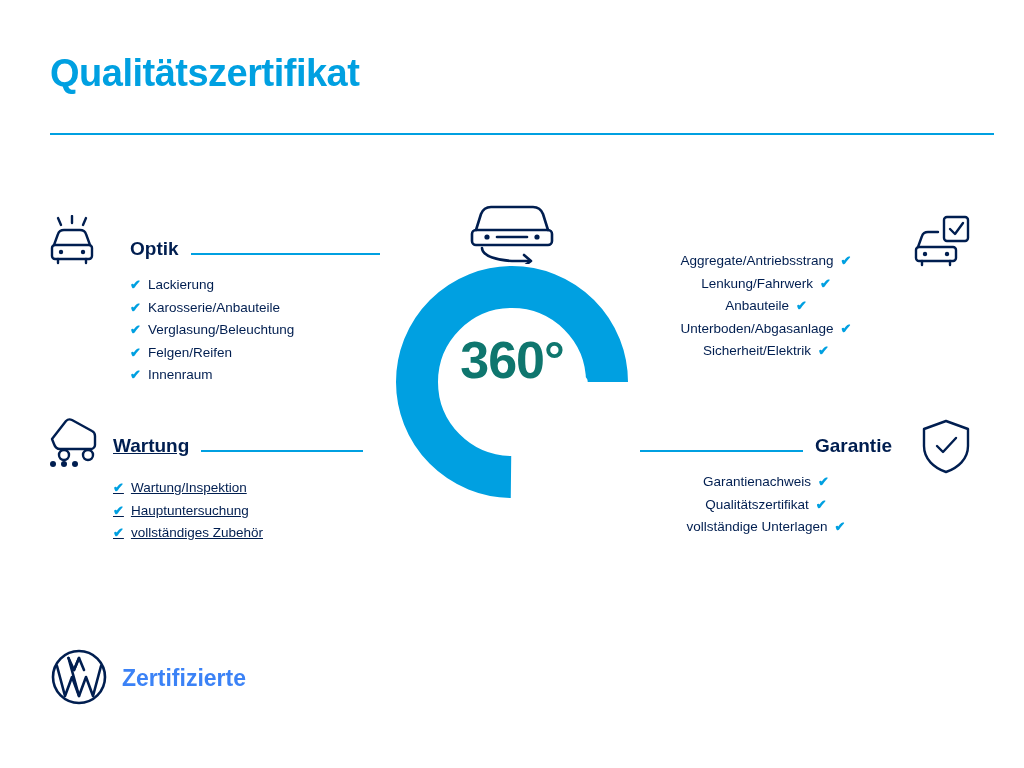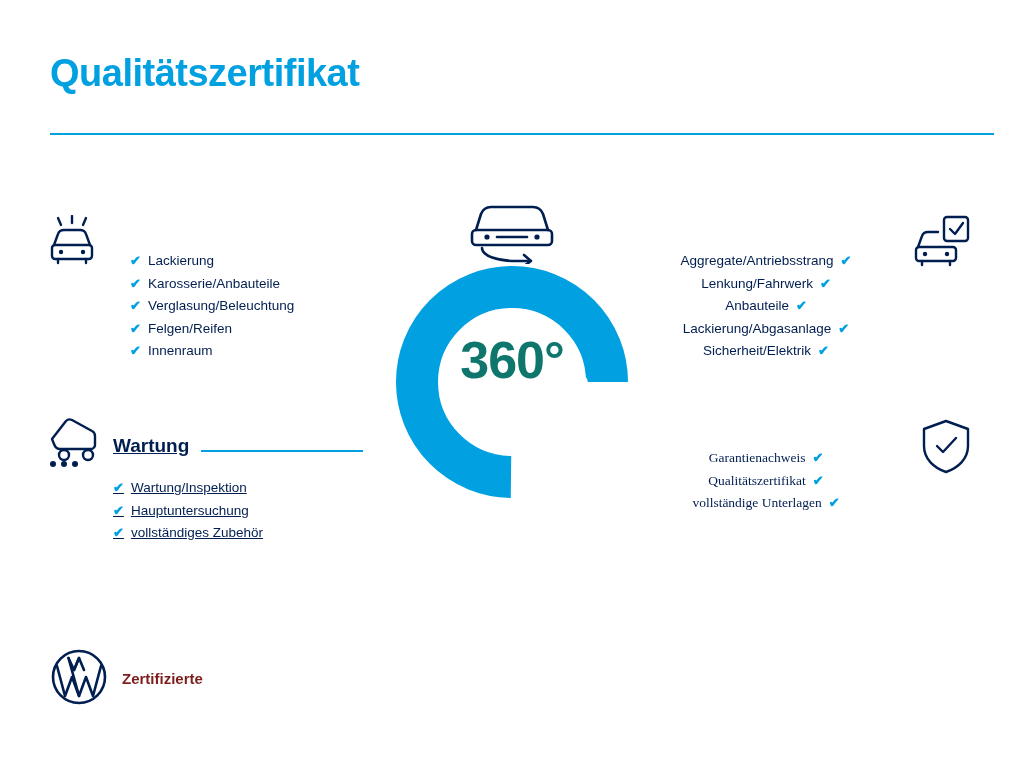--- a/index.html
+++ b/index.html
@@ -125,23 +125,23 @@
   
   .footer-logo {
     position: absolute;
     left: 50px;
     top: 648px;
     display: flex;
     align-items: center;
   }
   .vw-mark { margin-right: 14px; }
   .vw-text {
-    font-size: 15px;
-    font-weight: bold;
-    color: #7f1d1d;
+    font-size: 23px;
+    font-weight: bold;
+    color: #3b82f6;
     line-height: 1.35;
   }
 </style>
 </head>
 <body>
 
 <div class="page-title">Qualitätszertifikat</div>
 <div class="title-rule"></div>
 
 <div class="block-icon" style="left:48px; top:215px;">
@@ -151,20 +151,24 @@
       <path d="M35 10 L38 3"></path>
     <path d="M6 30 L10 19 C11 16 13 15 16 15 L32 15 C35 15 37 16 38 19 L42 30"></path>
     <rect x="4" y="30" width="40" height="14" rx="3"></rect>
     <circle cx="13" cy="37" r="2.2" fill="#001e50" stroke="none"></circle>
     <circle cx="35" cy="37" r="2.2" fill="#001e50" stroke="none"></circle>
     <path d="M10 44 L10 48"></path>
       <path d="M38 44 L38 48"></path>
   </svg>
 </div>
 <div class="block left" style="left:130px; top:238px; width:250px;">
+  <div class="block-head left">
+    <div class="block-title">Optik</div>
+    <div class="head-rule"></div>
+  </div>
   <div class="items">
     <div class="item">
         <span class="check">✔</span>
         <span>Lackierung</span>
       </div>
     <div class="item">
         <span class="check">✔</span>
         <span>Karosserie/Anbauteile</span>
       </div>
     <div class="item">
@@ -233,38 +237,42 @@
       </div>
     <div class="item">
         <span>Lenkung/Fahrwerk</span>
         <span class="check">✔</span>
       </div>
     <div class="item">
         <span>Anbauteile</span>
         <span class="check">✔</span>
       </div>
     <div class="item">
-        <span>Lackierung/Abgasanlage</span>
+        <span>Unterboden/Abgasanlage</span>
         <span class="check">✔</span>
       </div>
     <div class="item">
         <span>Sicherheit/Elektrik</span>
         <span class="check">✔</span>
       </div>
   </div>
 </div>
 
 <div class="block-icon" style="left:918px; top:418px;">
   <svg width="56" height="56" viewBox="0 0 56 56" fill="none" stroke="#001e50" stroke-width="2.4" stroke-linecap="round" stroke-linejoin="round">
     <path d="M28 3 L50 11 L50 28 C50 41 40 50 28 54 C16 50 6 41 6 28 L6 11 Z"></path>
     <path d="M19 28 L25 34 L38 20"></path>
   </svg>
 </div>
 <div class="block right" style="left:640px; top:435px; width:252px;">
-  <div class="items" style="font-family:Liberation Serif, serif;">
+  <div class="block-head right">
+    <div class="block-title">Garantie</div>
+    <div class="head-rule"></div>
+  </div>
+  <div class="items" style="">
     <div class="item">
         <span>Garantienachweis</span>
         <span class="check">✔</span>
       </div>
     <div class="item">
         <span>Qualitätszertifikat</span>
         <span class="check">✔</span>
       </div>
     <div class="item">
         <span>vollständige Unterlagen</span>

